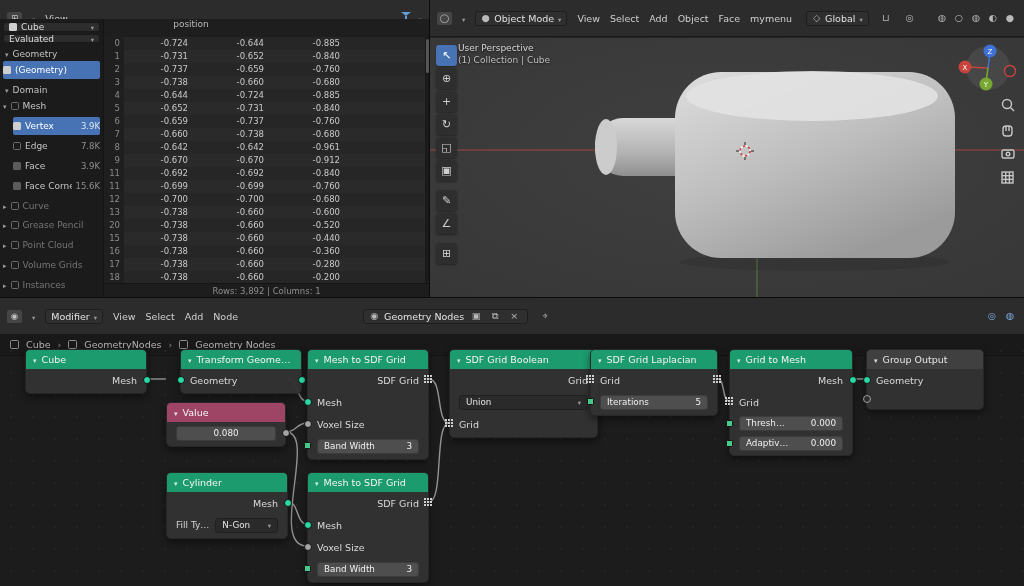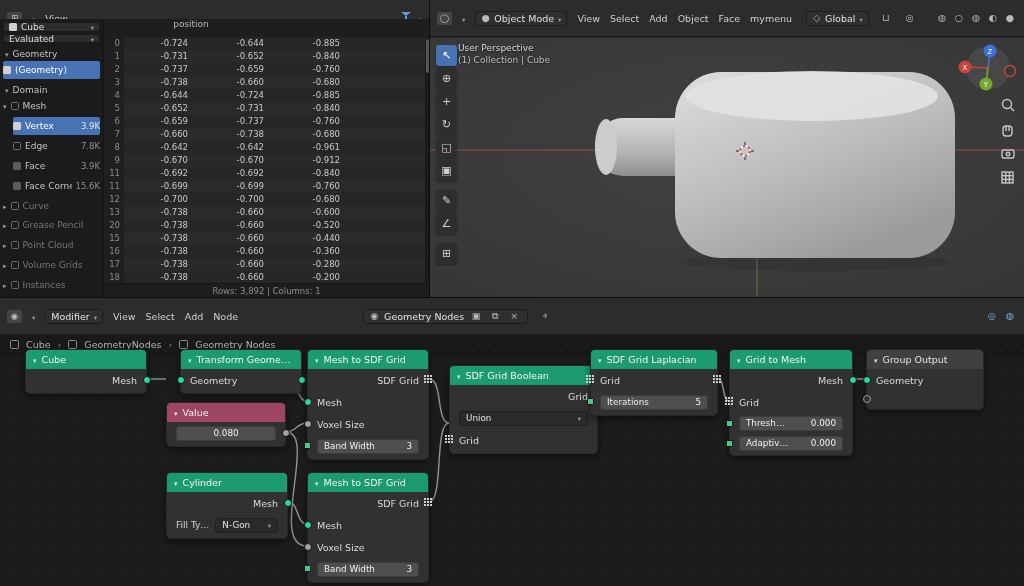--- a/index.html
+++ b/index.html
@@ -611,21 +611,21 @@
         </div>
       <div class="nrow">
           <span class="sock l sq"></span>
           <div class="nfield">
             <span>Band Width</span>
             <span>3</span>
           </div>
         </div>
     </div>
 
-    <div class="node" style="left:449px;top:67px;width:149px">
+    <div class="node" style="left:449px;top:51px;width:149px">
       <div class="nhead green">
           <span class="chev"></span>
           <span>SDF Grid Boolean</span>
         </div>
       <div class="nrow right">
           <span>Grid</span>
           <span class="gsock r"></span>
         </div>
       <div class="nrow">
           <div class="ndrop">

